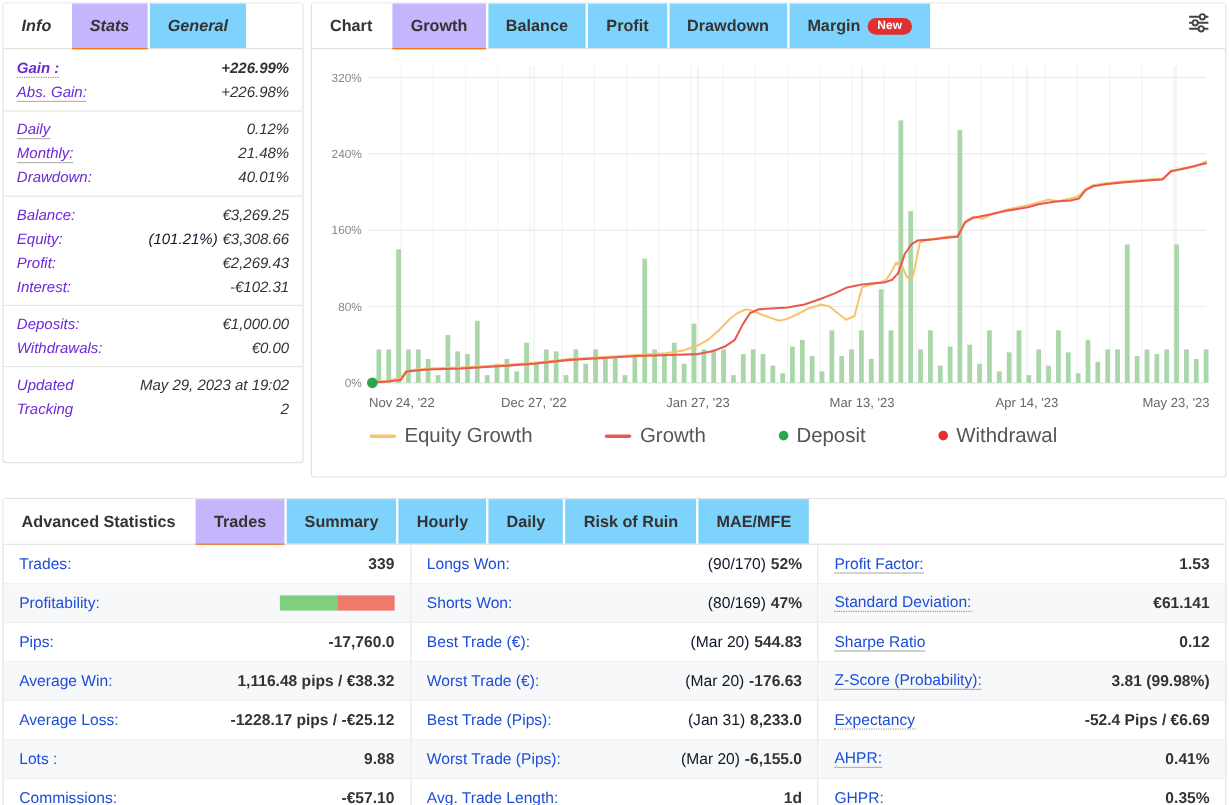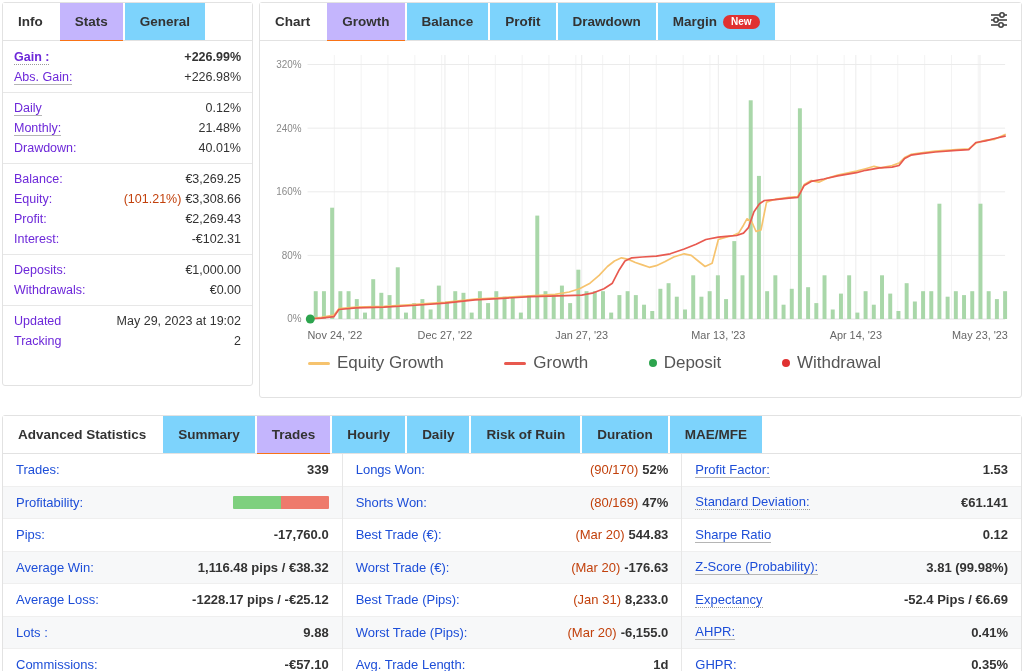--- a/index.html
+++ b/index.html
@@ -1,38 +1,38 @@
 <!DOCTYPE html>
 <html><head>
 <meta charset="utf-8">
 <style>
   html,body{margin:0;padding:0;background:#fff;}
   body{width:1024px;height:671px;box-sizing:border-box;padding:2px;font-family:"Liberation Sans",sans-serif;color:#333;-webkit-font-smoothing:antialiased;}
   .top{display:flex;gap:6px;}
   .card{background:#fff;border:1px solid #e2e2e2;border-radius:3px;box-sizing:border-box;}
-  .left-card{width:251px;height:384px;flex:none;display:flex;flex-direction:column;}
+  .left-card{width:251px;height:384px;flex:none;display:flex;flex-direction:column;font-style:italic;}
   .chart-card{flex:1;height:396px;display:flex;flex-direction:column;}
   .bottom-card{margin-top:17px;height:264px;}
   
   .tabbar{display:flex;align-items:stretch;height:37px;border-bottom:1px solid #e2e2e2;background:#fff;flex:none;}
   .tab{display:flex;align-items:center;gap:6px;padding:0 15px;font-size:13.5px;font-weight:700;color:#333;background:#7dd3fc;margin-right:2px;white-space:nowrap;cursor:pointer;}
   .tab.title{background:#fff;cursor:default;}
   .tab.active{background:#c4b5fd;margin-bottom:-1px;border-bottom:1px solid #f97316;}
   .tab .badge{background:#e03131;color:#fff;font-size:10px;font-weight:700;padding:2px 8px;border-radius:9px;line-height:1;}
   .tab-spacer{flex:1;}
   .icon-btn{display:flex;align-items:center;padding:0 12px;cursor:pointer;}
   
   .stat-rows{padding:6px 0 0;font-size:12.5px;}
   .srow{display:flex;justify-content:space-between;align-items:center;height:20px;padding:0 11px;}
   .srow .lbl{color:#6d28d9;}
   .srow .val{color:#333;text-align:right;}
   .group-sep{border-top:1px solid #e7e7e7;margin:5px 0;}
   .green{color:#1fa44e;}
   .bold{font-weight:700;}
-  .pre{color:#c2410c;margin-right:4px;}
+  .pre{color:#0f172a;margin-right:4px;}
   .u-sol{border-bottom:1px solid #b5b5b5;cursor:help;}
   .u-dot{border-bottom:1px dotted #9a9a9a;cursor:help;}
   
   .chart-wrap{padding:6px 6px 0 2px;flex:none;}
   .chart-wrap svg{display:block;}
   .legend{display:flex;align-items:center;justify-content:space-between;padding:6px 140px 0 48px;font-size:17px;color:#555;}
   .legend-item{display:flex;align-items:center;gap:7px;cursor:pointer;}
   .sw-line{width:22px;height:3px;border-radius:2px;display:inline-block;}
   .sw-dot{width:8px;height:8px;border-radius:50%;display:inline-block;}
   
@@ -320,37 +320,34 @@
         </div>
     </div>
   </div>
 </div>
 
 <div class="card bottom-card">
   <div class="tabbar">
     <div class="tab title">
         <span>Advanced Statistics</span>
       </div>
+    <div class="tab active">
+        <span>Trades</span>
+      </div>
     <div class="tab">
         <span>Summary</span>
       </div>
-    <div class="tab active">
-        <span>Trades</span>
-      </div>
     <div class="tab">
         <span>Hourly</span>
       </div>
     <div class="tab">
         <span>Daily</span>
       </div>
     <div class="tab">
         <span>Risk of Ruin</span>
-      </div>
-    <div class="tab">
-        <span>Duration</span>
       </div>
     <div class="tab">
         <span>MAE/MFE</span>
       </div>
   </div>
   <div class="stats-grid">
     <div class="stats-col">
       <div class="trow">
           <span class="lbl">Trades:</span>
           <span class="val">339</span>

